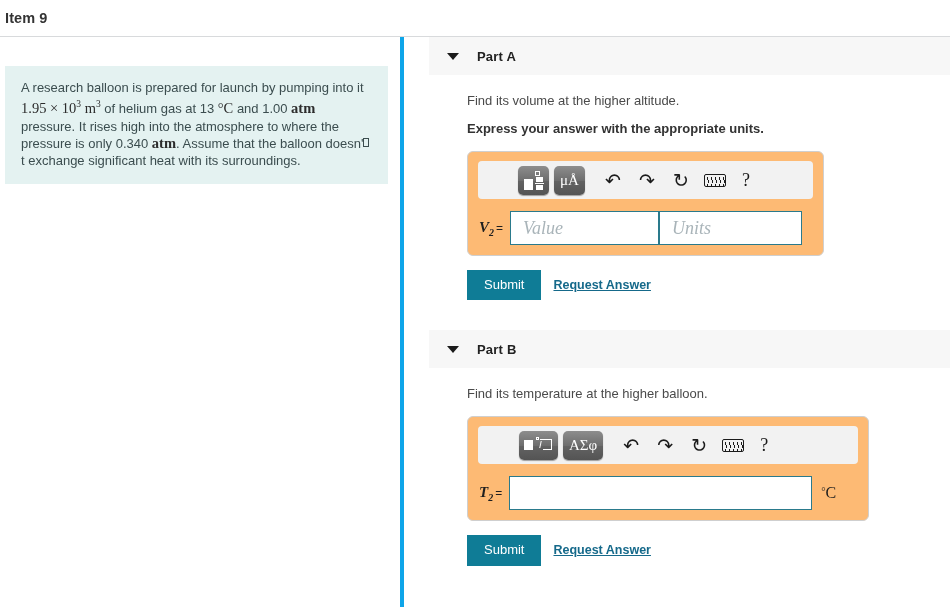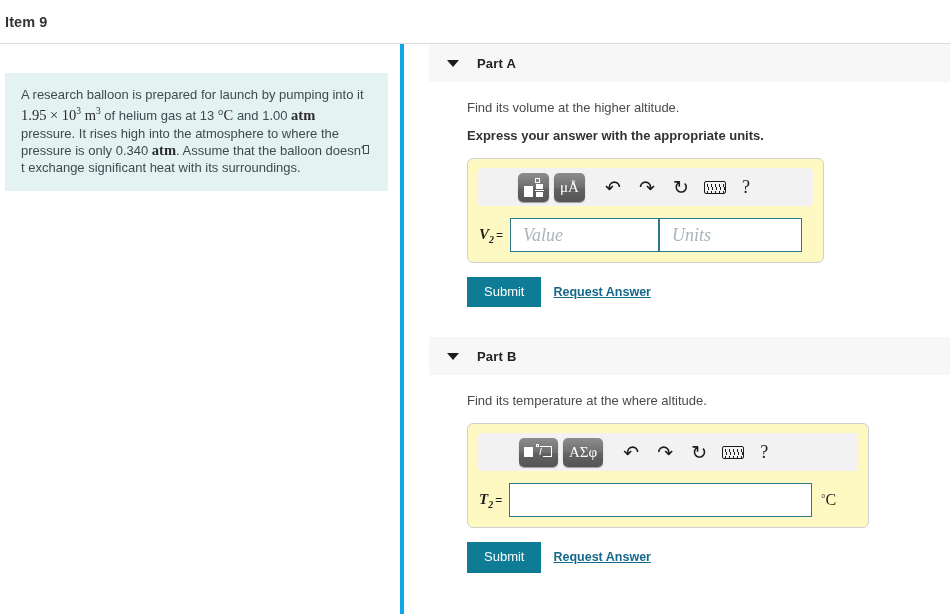--- a/index.html
+++ b/index.html
@@ -12,21 +12,21 @@
     width: 950px;
     height: 614px;
     font-family: "Liberation Sans", sans-serif;
     color: #333333;
     overflow: hidden;
     position: relative;
   }
 
   
   .page-header {
-    height: 44px;
+    height: 37px;
     border-bottom: 1px solid #d8dadc;
     box-sizing: border-box;
     display: flex;
     align-items: center;
     padding-left: 5px;
   }
   .page-title {
     font-size: 14.5px;
     font-weight: bold;
     color: #333333;
@@ -123,21 +123,21 @@
     font-weight: bold;
     color: #333333;
     margin-top: 13px;
   }
 
   
   .answer-frame {
     margin-top: 15px;
     border: 1px solid #cfcfcf;
     border-radius: 6px;
-    background: #fef9c3;
+    background: #fdba74;
     padding: 9px 10px 10px 10px;
     box-sizing: border-box;
     display: inline-block;
   }
   .answer-frame.partA { width: 357px; }
   .answer-frame.partB { width: 402px; }
 
   .mq-toolbar {
     background: #f2f2f2;
     border-radius: 4px;
@@ -395,21 +395,21 @@
 
     <div class="part-block partB">
 
       <div class="part-header">
         <span class="caret"></span>
         <span class="part-label">Part B</span>
       </div>
 
       <div class="part-body">
 
-        <div class="prompt">Find its temperature at the where altitude.</div>
+        <div class="prompt">Find its temperature at the higher balloon.</div>
 
         <div class="answer-frame partB">
 
           <div class="mq-toolbar">
             <div class="tb-btn">
               <span class="ico-radical">
                 <span class="sq-big"></span>
                 <span class="rad">
                   <span class="idx"></span>
                   <span class="hook"></span>

